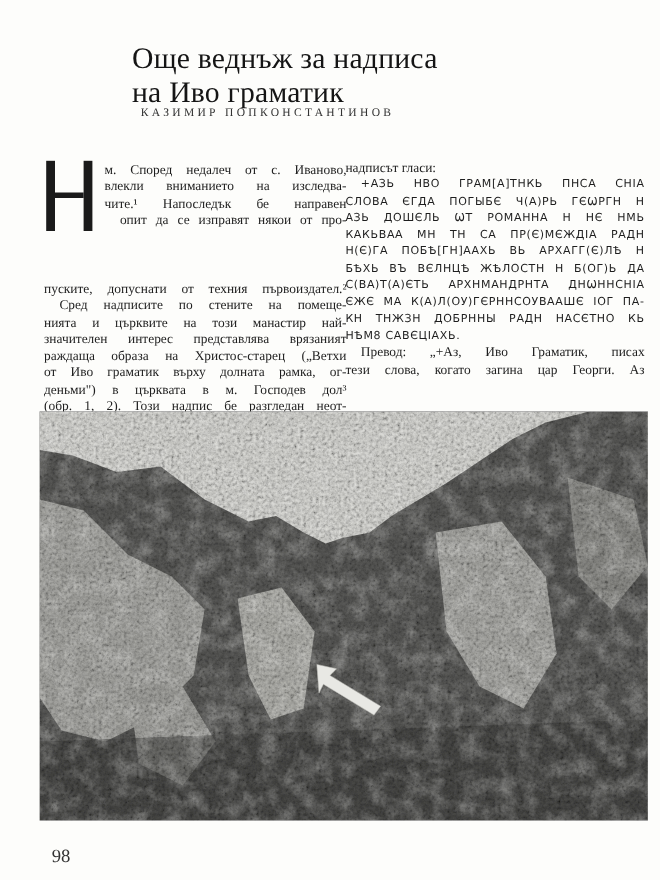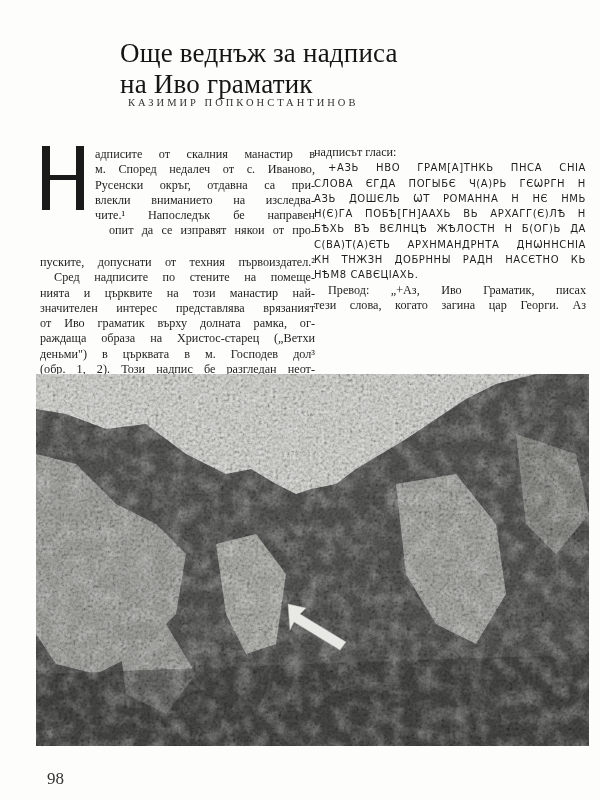--- a/index.html
+++ b/index.html
@@ -30,50 +30,50 @@
 
 <div class="author">КАЗИМИР ПОПКОНСТАНТИНОВ</div>
 
 <svg class="dropcap" viewBox="0 0 50 64">
   <rect x="4" y="0" width="8" height="64" fill="#1a1a1a"></rect>
   <rect x="38" y="0" width="8" height="64" fill="#1a1a1a"></rect>
   <rect x="12" y="29" width="26" height="5" fill="#1a1a1a"></rect>
 </svg>
 
 <div class="col left-a">
-  <span class="ln">адписите от скалния манастир в</span>
   <span class="ln">м. Според недалеч от с. Иваново,</span>
-  <span class="ln">Русенски окръг, отдавна са при-</span>
   <span class="ln">влекли вниманието на изследва-</span>
   <span class="ln">чите.¹ Напоследък бе направен</span>
   <span class="ln" style="padding-left:14px">опит да се изправят някои от про-</span>
 </div>
 
 <div class="col left-b">
   <span class="ln">пуските, допуснати от техния първоиздател.²</span>
   <span class="ln indent">Сред надписите по стените на помеще-</span>
   <span class="ln">нията и църквите на този манастир най-</span>
   <span class="ln">значителен интерес представлява врязаният</span>
+  <span class="ln">раждаща образа на Христос-старец („Ветхи</span>
   <span class="ln">от Иво граматик върху долната рамка, ог-</span>
-  <span class="ln">раждаща образа на Христос-старец („Ветхи</span>
   <span class="ln">деньми") в църквата в м. Господев дол³</span>
   <span class="ln">(обр. 1, 2). Този надпис бе разгледан неот-</span>
   <span class="ln">давна от А. Маргос и Ст. Смядовски, които</span>
   <span class="ln">успяха да поправят някои от грешките на</span>
 </div>
 
 <div class="col right">
   <span class="ln last">надписът гласи:</span>
   <div>
     <span class="ln old indent">+АЗЬ НВО ГРАМ[А]ТНКЬ ПНСА СНІА</span>
     <span class="ln old">СЛОВА ЄГДА ПОГЫБЄ Ч(А)РЬ ГЄѠРГН Н</span>
     <span class="ln old">АЗЬ ДОШЄЛЬ ѠТ РОМАННА Н НЄ НМЬ</span>
+    <span class="ln old">КАКЬВАА МН ТН СА ПР(Є)МЄЖДІА РАДН</span>
     <span class="ln old">Н(Є)ГА ПОБѢ[ГН]ААХЬ ВЬ АРХАГГ(Є)ЛѢ Н</span>
     <span class="ln old">БѢХЬ ВЪ ВЄЛНЦѢ ЖѢЛОСТН Н Б(ОГ)Ь ДА</span>
     <span class="ln old">С(ВА)Т(А)ЄТЬ АРХНМАНДРНТА ДНѠННСНІА</span>
+    <span class="ln old">ЄЖЄ МА К(А)Л(ОУ)ГЄРННСОУВААШЄ ІОГ ПА-</span>
     <span class="ln old">КН ТНЖЗН ДОБРННЫ РАДН НАСЄТНО КЬ</span>
     <span class="ln old last">НѢМ8 САВЄЦІАХЬ.</span>
   </div>
   <span class="ln indent">Превод: „+Аз, Иво Граматик, писах</span>
   <span class="ln">тези слова, когато загина цар Георги. Аз</span>
 </div>
 
 <div class="photo">
   <svg width="553" height="372" viewBox="0 0 553 372">
     <defs>

